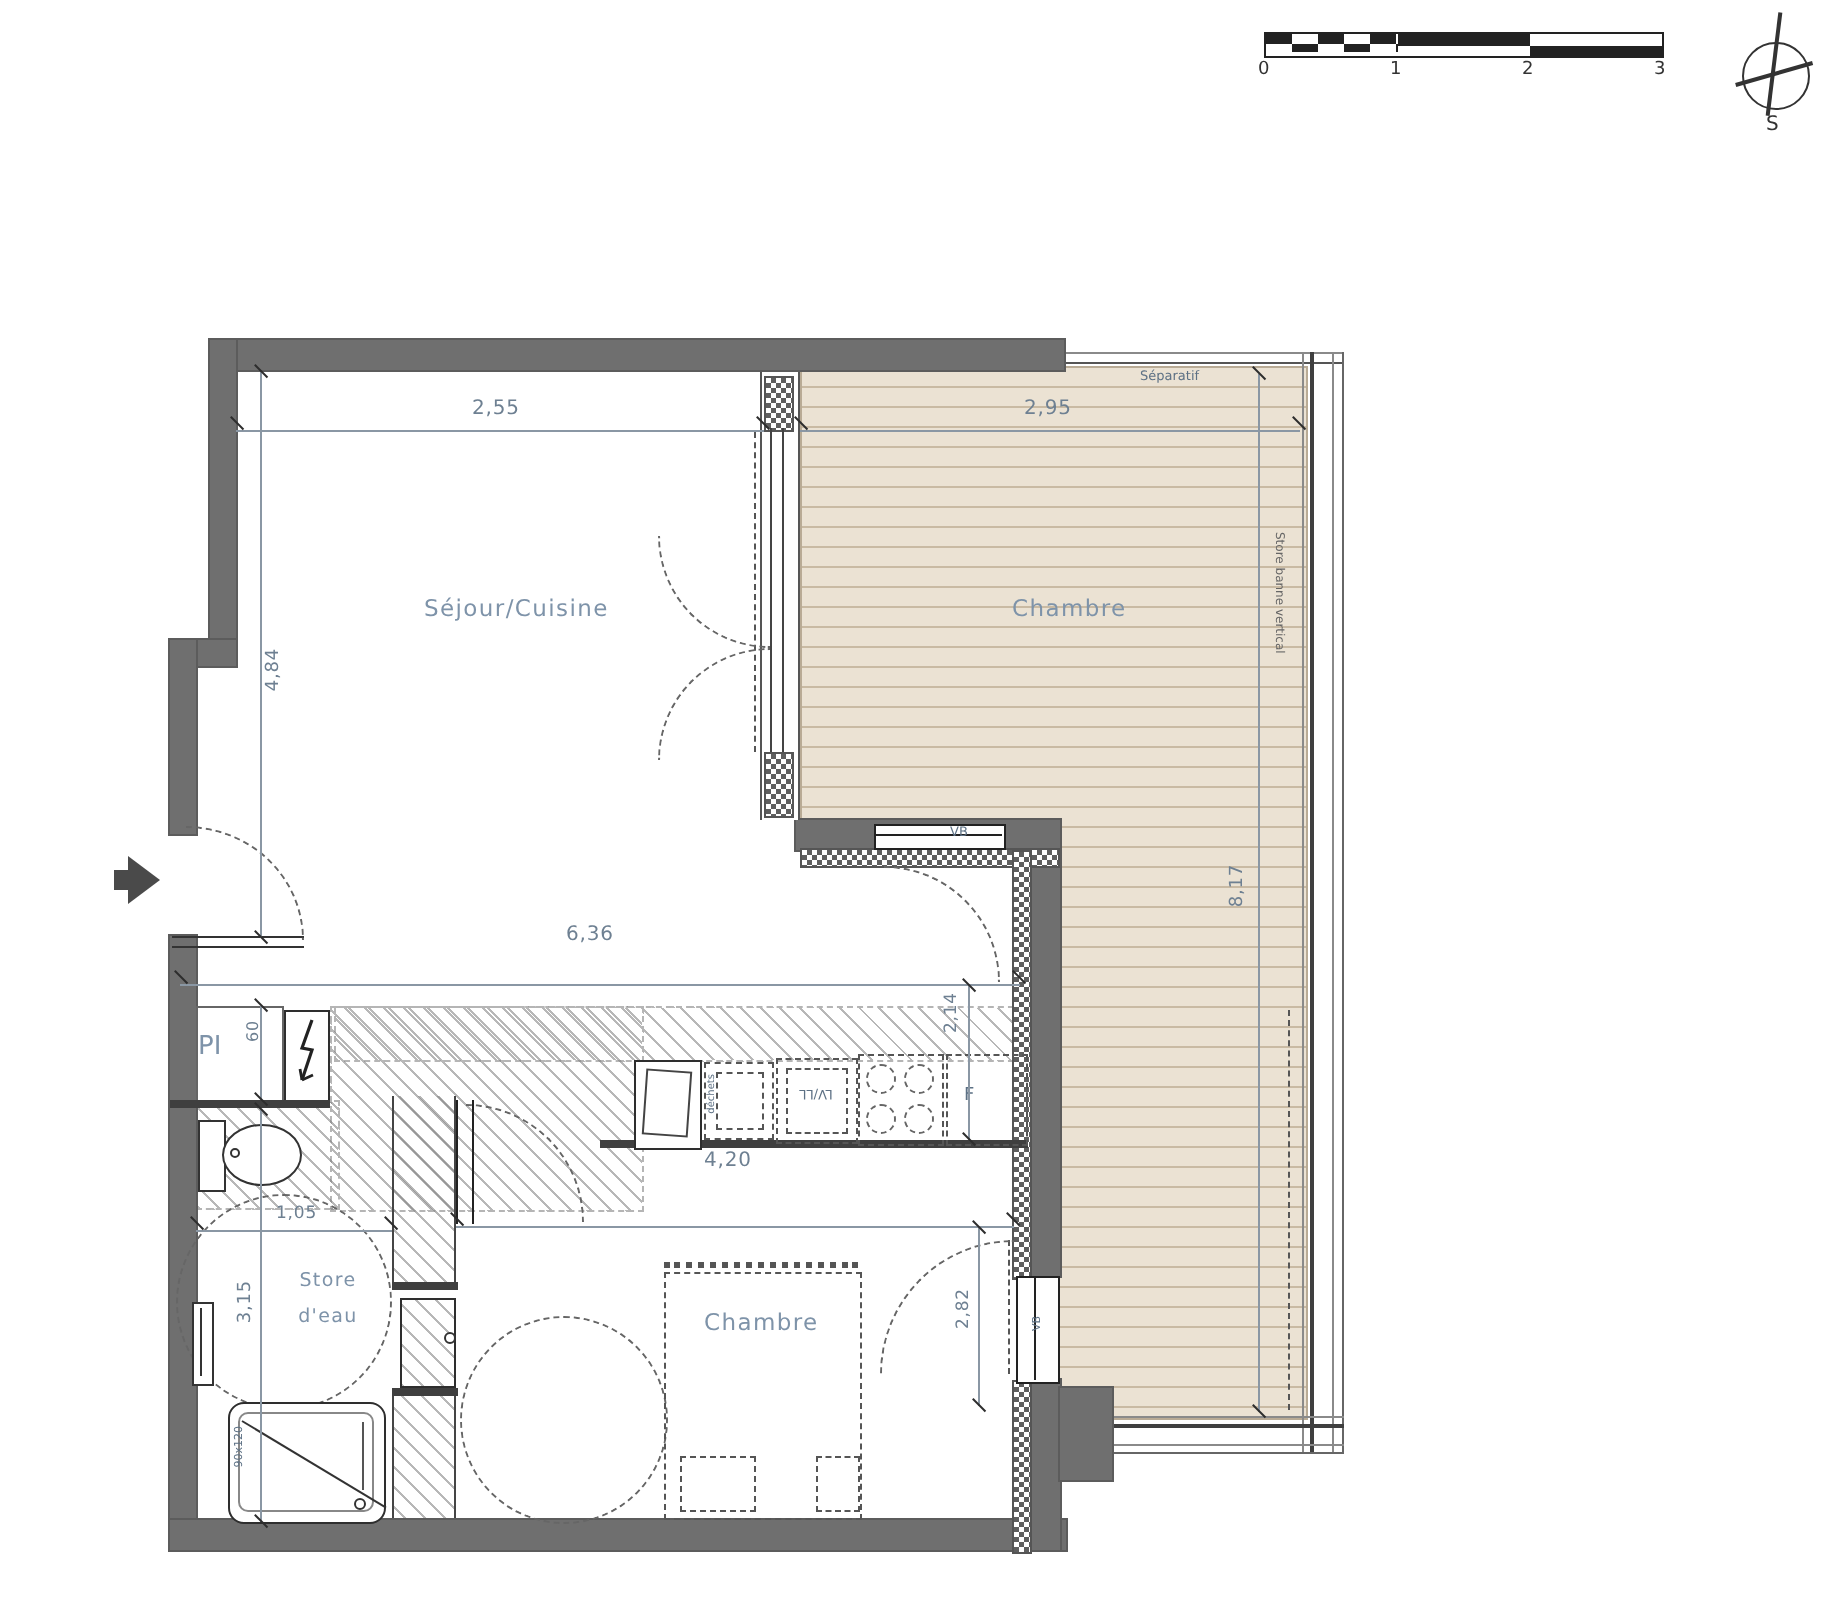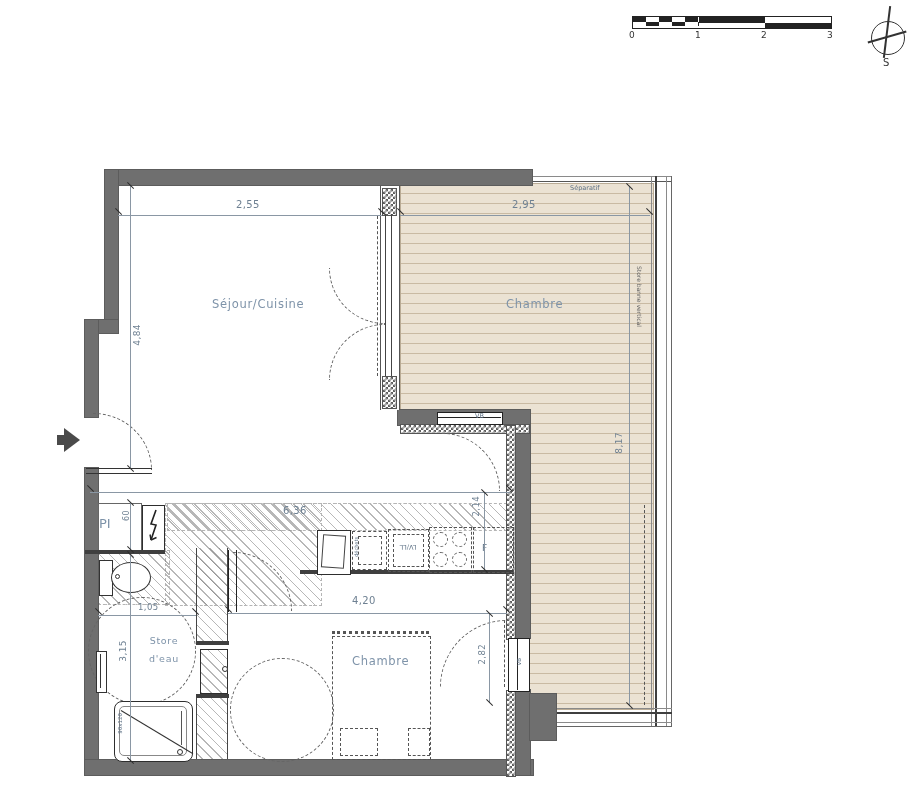--- a/index.html
+++ b/index.html
@@ -179,36 +179,36 @@
   <div class="dimh" style="left:118px;top:215px;width:264px;"></div>
   <div class="dimtext" style="left:236px;top:199px;">2,55</div>
 
   <div class="dimh" style="left:400px;top:215px;width:250px;"></div>
   <div class="dimtext" style="left:512px;top:199px;">2,95</div>
 
   <div class="dimv" style="left:130px;top:186px;height:283px;"></div>
   <div class="dimtext vtext" style="left:132px;top:324px;font-size:9px;">4,84</div>
 
   <div class="dimh" style="left:90px;top:492px;width:420px;"></div>
-  <div class="dimtext" style="left:283px;top:505px;">6,36</div>
+  <div class="dimtext" style="left:283px;top:462px;">6,36</div>
 
   <div class="dimv" style="left:484px;top:493px;height:77px;"></div>
   <div class="dimtext vtext" style="left:471px;top:496px;font-size:8.5px;">2,14</div>
 
   <div class="dimv" style="left:130px;top:503px;height:47px;"></div>
   <div class="dimtext vtext" style="left:122px;top:510px;font-size:8px;">60</div>
 
   <div class="dimh" style="left:98px;top:615px;width:98px;"></div>
   <div class="dimtext" style="left:138px;top:602px;font-size:8.5px;">1,05</div>
 
   <div class="dimv" style="left:130px;top:555px;height:206px;"></div>
   <div class="dimtext vtext" style="left:118px;top:640px;font-size:9px;">3,15</div>
 
   <div class="dimh" style="left:228px;top:613px;width:279px;"></div>
-  <div class="dimtext" style="left:352px;top:595px;">4,20</div>
+  <div class="dimtext" style="left:352px;top:575px;">4,20</div>
 
   <div class="dimv" style="left:489px;top:614px;height:89px;"></div>
   <div class="dimtext vtext" style="left:477px;top:644px;font-size:8.5px;">2,82</div>
 
   <div class="abs" style="left:632px;top:16px;width:198px;height:11px;border:1px solid #222;background:#fff;">
     <div class="abs" style="left:0;top:0;width:66px;height:4.5px;background:repeating-linear-gradient(90deg,#222 0 13px,transparent 13px 26px);"></div>
     <div class="abs" style="left:0;top:4.5px;width:66px;height:4.5px;background:repeating-linear-gradient(90deg,transparent 0 13px,#222 13px 26px);"></div>
     <div class="abs" style="left:66px;top:0;width:66px;height:5.5px;background:#222;"></div>
     <div class="abs" style="left:132px;top:5.5px;width:66px;height:5.5px;background:#222;"></div>
   </div>

